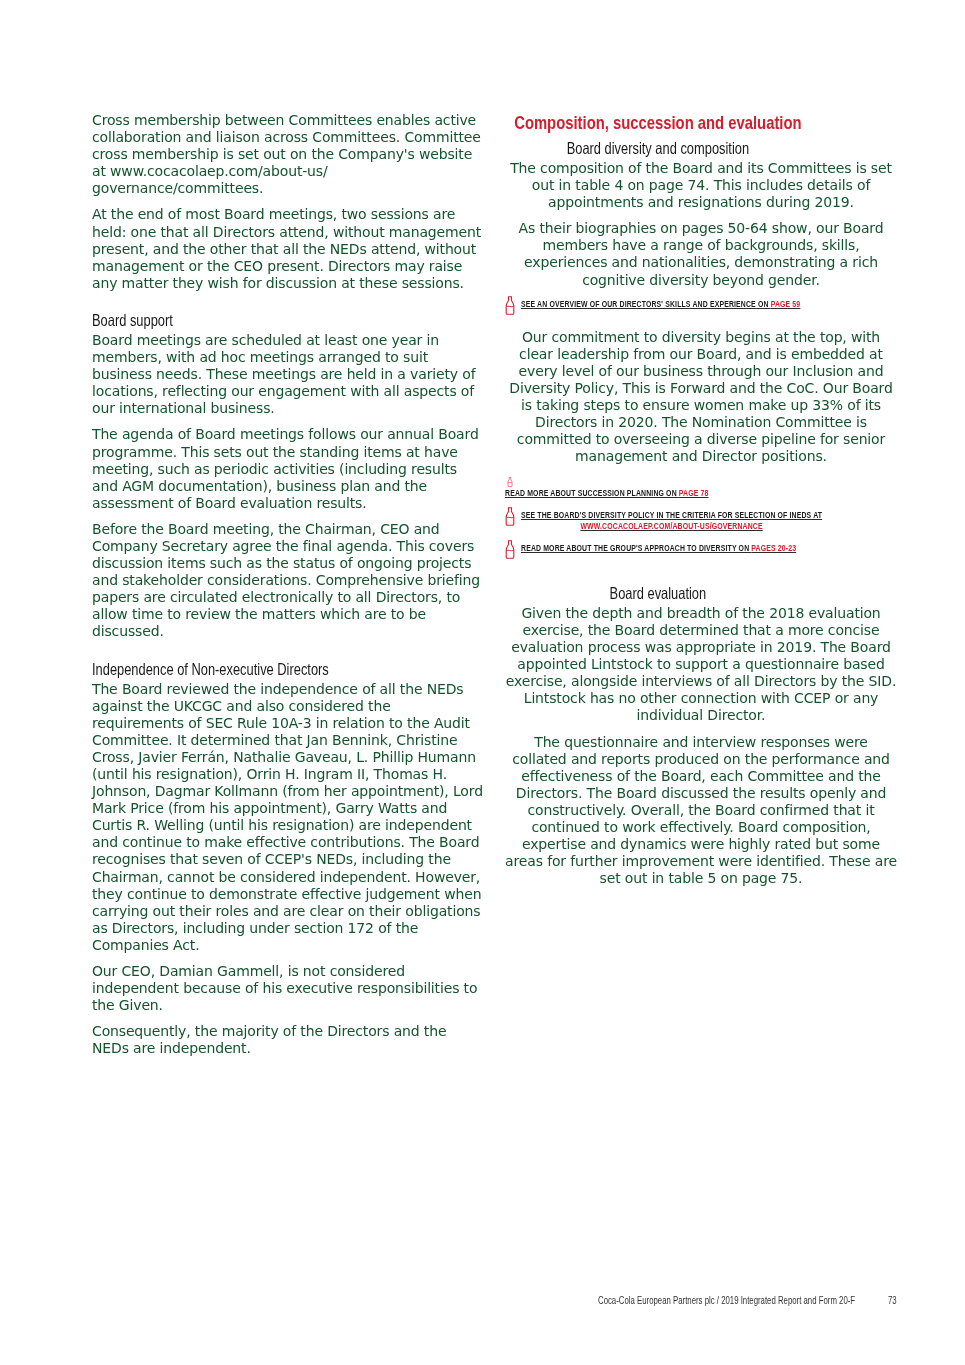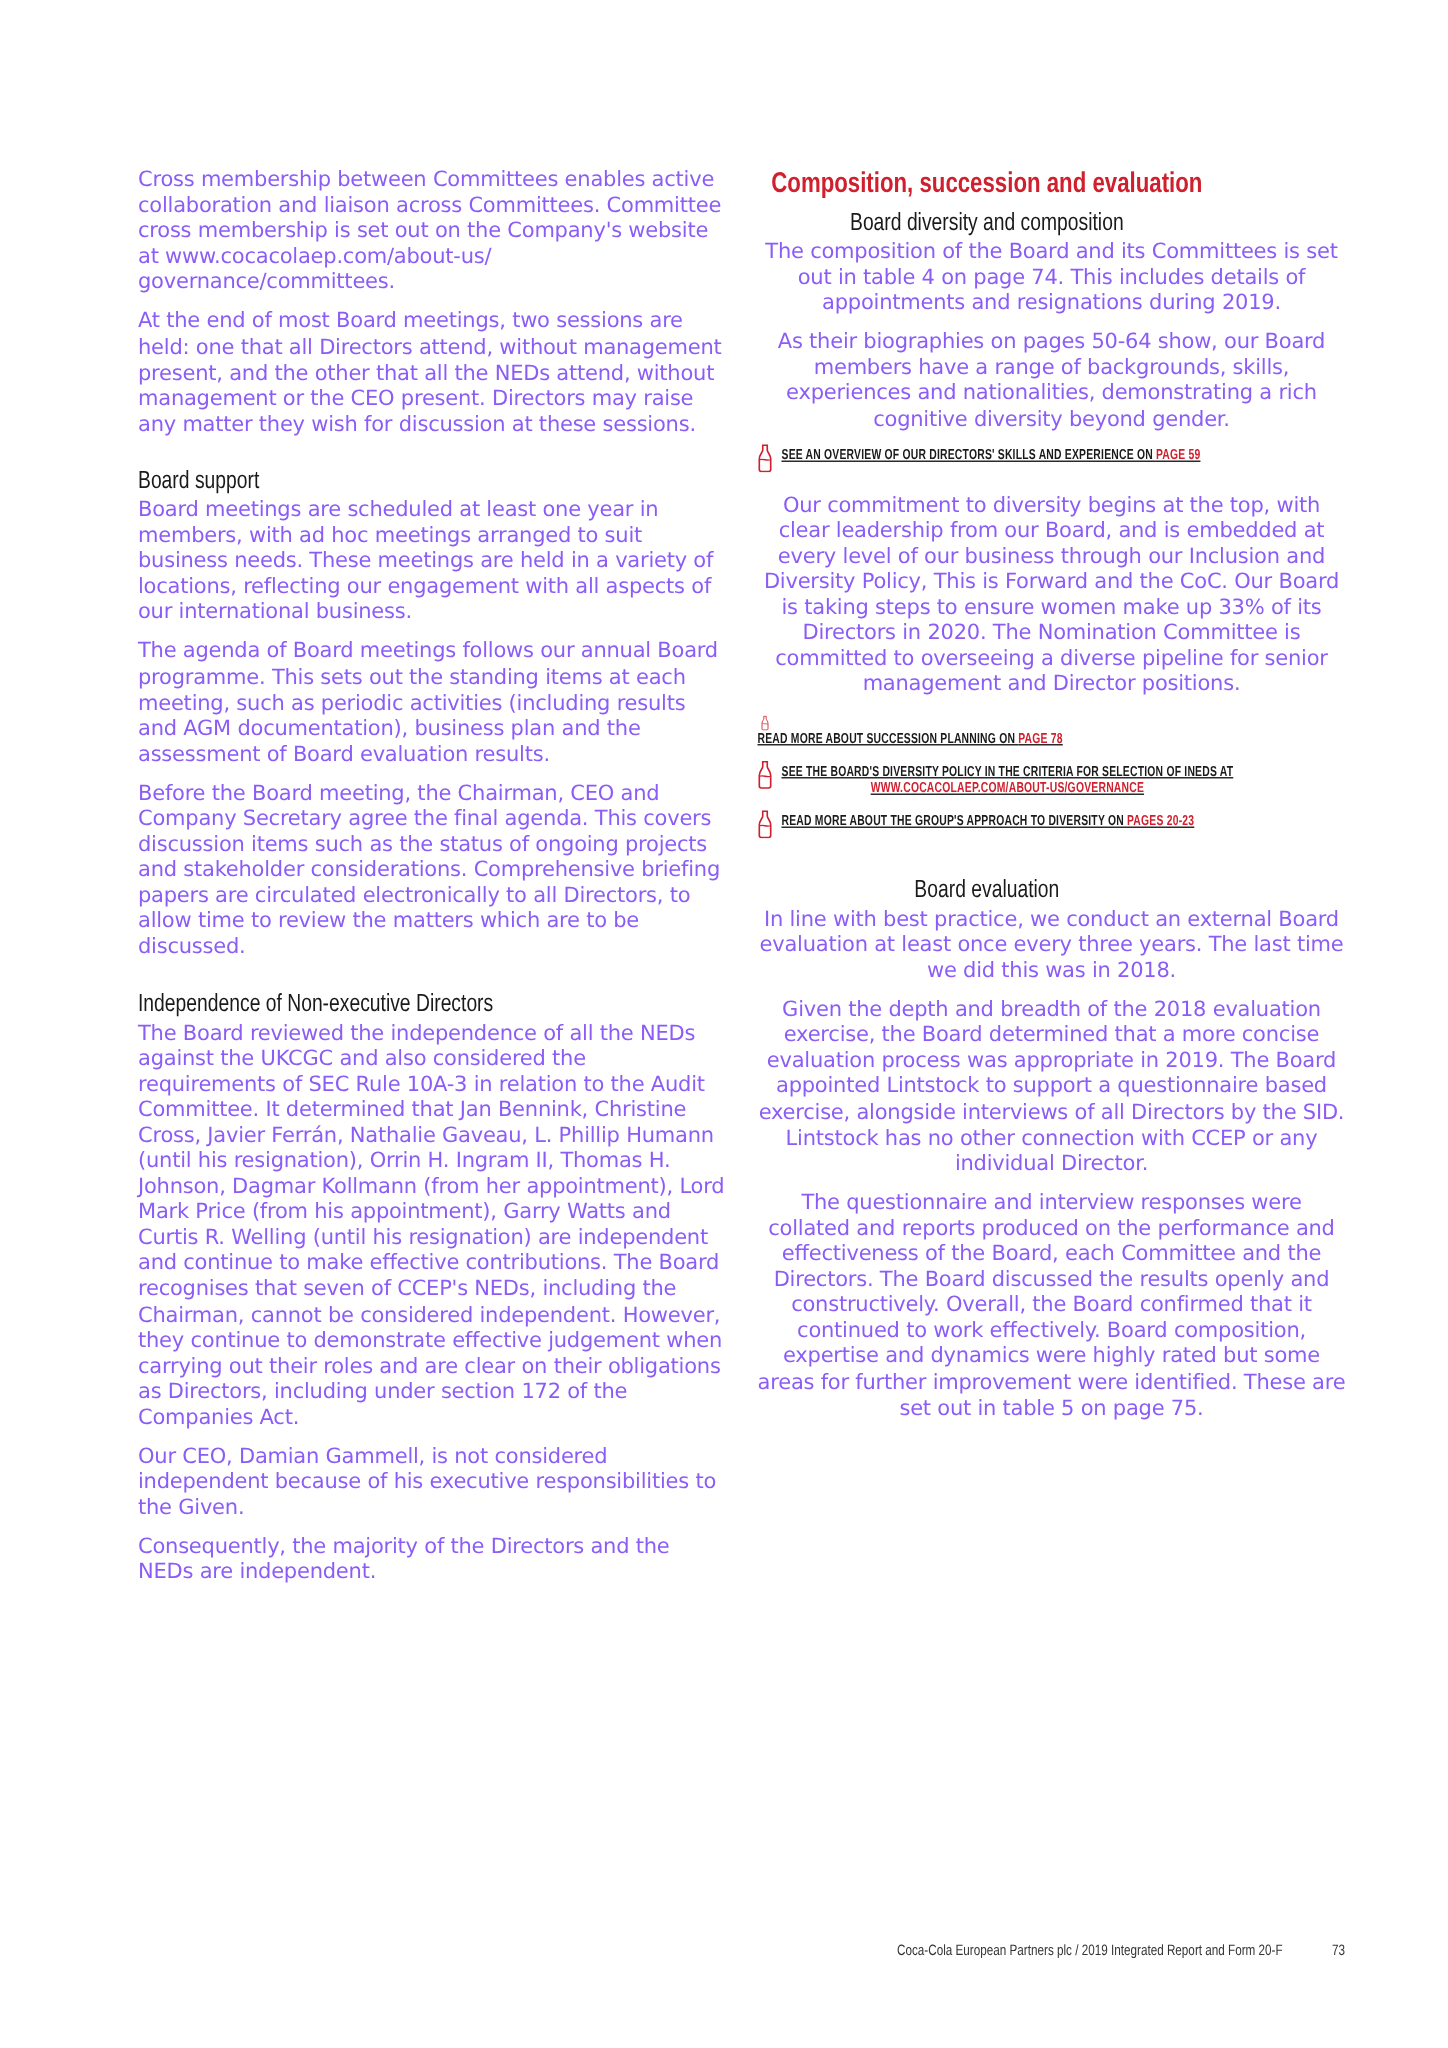--- a/index.html
+++ b/index.html
@@ -1,21 +1,21 @@
 <!DOCTYPE html>
 <html><head>
 <meta charset="utf-8">
 <style>
   html, body { margin:0; padding:0; background:#ffffff; }
   body { width:965px; height:1365px; position:relative; overflow:hidden;
          font-family:"DejaVu Sans", sans-serif; color:#2b2b2b; }
   .col { position:absolute; top:112px; width:392px; }
   .col-left { left:92px; }
   .col-right { left:505px;text-align:center; }
-  p.body { font-size:14px; line-height:17.1px; margin:0 0 9px 0; letter-spacing:-0.15px; color:#8b5cf6; }
+  p.body { font-size:14px; line-height:17.1px; margin:0 0 9px 0; letter-spacing:-0.15px; color:#14532d; }
   .h1 { font-family:"Liberation Sans", sans-serif; font-weight:bold; font-size:19px; color:#d0202e;
         transform:scaleX(0.78); transform-origin:left; white-space:nowrap; margin:0 0 4px 0; line-height:22px; }
   .h2 { font-family:"Liberation Sans", sans-serif; font-size:16.5px; color:#1a1a1a; font-weight:normal;
         transform:scaleX(0.78); transform-origin:left; white-space:nowrap; margin:0 0 2px 0; line-height:20px; }
   .h2.spaced { margin-top:18px; }
   .xref { display:flex; align-items:flex-start; margin:0 0 10px 0;text-decoration:underline; }
   .xref .bottle { width:10px; height:19px; flex:0 0 10px; margin-right:6px; margin-top:-2px; }
   .xref .txt { font-family:"Liberation Sans", sans-serif; font-weight:bold; font-size:9.6px; color:#1a1a1a;
                transform:scaleX(0.72); transform-origin:left; white-space:nowrap; line-height:11.5px; letter-spacing:0.2px; }
   .xref .hl { color:#d0202e; }
@@ -26,21 +26,21 @@
 </style>
 </head>
 <body>
 
 <div class="col col-left">
   <p class="body">Cross membership between Committees enables active collaboration and liaison across Committees. Committee cross membership is set out on the Company's website at www.cocacolaep.com/about-us/ governance/committees.</p>
   <p class="body">At the end of most Board meetings, two sessions are held: one that all Directors attend, without management present, and the other that all the NEDs attend, without management or the CEO present. Directors may raise any matter they wish for discussion at these sessions.</p>
 
   <div class="h2 spaced">Board support</div>
   <p class="body">Board meetings are scheduled at least one year in members, with ad hoc meetings arranged to suit business needs. These meetings are held in a variety of locations, reflecting our engagement with all aspects of our international business.</p>
-  <p class="body">The agenda of Board meetings follows our annual Board programme. This sets out the standing items at each meeting, such as periodic activities (including results and AGM documentation), business plan and the assessment of Board evaluation results.</p>
+  <p class="body">The agenda of Board meetings follows our annual Board programme. This sets out the standing items at have meeting, such as periodic activities (including results and AGM documentation), business plan and the assessment of Board evaluation results.</p>
   <p class="body">Before the Board meeting, the Chairman, CEO and Company Secretary agree the final agenda. This covers discussion items such as the status of ongoing projects and stakeholder considerations. Comprehensive briefing papers are circulated electronically to all Directors, to allow time to review the matters which are to be discussed.</p>
 
   <div class="h2 spaced">Independence of Non-executive Directors</div>
   <p class="body">The Board reviewed the independence of all the NEDs against the UKCGC and also considered the requirements of SEC Rule 10A-3 in relation to the Audit Committee. It determined that Jan Bennink, Christine Cross, Javier Ferrán, Nathalie Gaveau, L. Phillip Humann (until his resignation), Orrin H. Ingram II, Thomas H. Johnson, Dagmar Kollmann (from her appointment), Lord Mark Price (from his appointment), Garry Watts and Curtis R. Welling (until his resignation) are independent and continue to make effective contributions. The Board recognises that seven of CCEP's NEDs, including the Chairman, cannot be considered independent. However, they continue to demonstrate effective judgement when carrying out their roles and are clear on their obligations as Directors, including under section 172 of the Companies Act.</p>
   <p class="body">Our CEO, Damian Gammell, is not considered independent because of his executive responsibilities to the Given.</p>
   <p class="body">Consequently, the majority of the Directors and the NEDs are independent.</p>
 </div>
 
 <div class="col col-right">
   <div class="h1">Composition, succession and evaluation</div>
@@ -76,19 +76,18 @@
 
   <div class="xref">
     <svg class="bottle" viewBox="0 0 10 19">
       <path d="M3.5 0.8 H6.5 V4 C6.5 5.5 8.8 7 8.8 10 V17 C8.8 17.8 8.2 18.3 7.5 18.3 H2.5 C1.8 18.3 1.2 17.8 1.2 17 V10 C1.2 7 3.5 5.5 3.5 4 Z" fill="none" stroke="#d0202e" stroke-width="1.1"></path>
       <path d="M1.4 10.5 C3.5 9.6 6.5 11.4 8.6 10.5" fill="none" stroke="#d0202e" stroke-width="0.9"></path>
     </svg>
     <div class="txt"><span>READ MORE ABOUT THE GROUP'S APPROACH TO DIVERSITY ON </span><span class="hl">PAGES 20-23</span></div>
   </div>
 
   <div class="h2" style="margin-top:24px;">Board evaluation</div>
-  <p class="body">In line with best practice, we conduct an external Board evaluation at least once every three years. The last time we did this was in 2018.</p>
   <p class="body">Given the depth and breadth of the 2018 evaluation exercise, the Board determined that a more concise evaluation process was appropriate in 2019. The Board appointed Lintstock to support a questionnaire based exercise, alongside interviews of all Directors by the SID. Lintstock has no other connection with CCEP or any individual Director.</p>
   <p class="body">The questionnaire and interview responses were collated and reports produced on the performance and effectiveness of the Board, each Committee and the Directors. The Board discussed the results openly and constructively. Overall, the Board confirmed that it continued to work effectively. Board composition, expertise and dynamics were highly rated but some areas for further improvement were identified. These are set out in table 5 on page 75.</p>
 </div>
 
 <div class="footer">Coca-Cola European Partners plc / 2019 Integrated Report and Form 20-F</div>
 <div class="pageno">73</div>
 
 </body></html>

